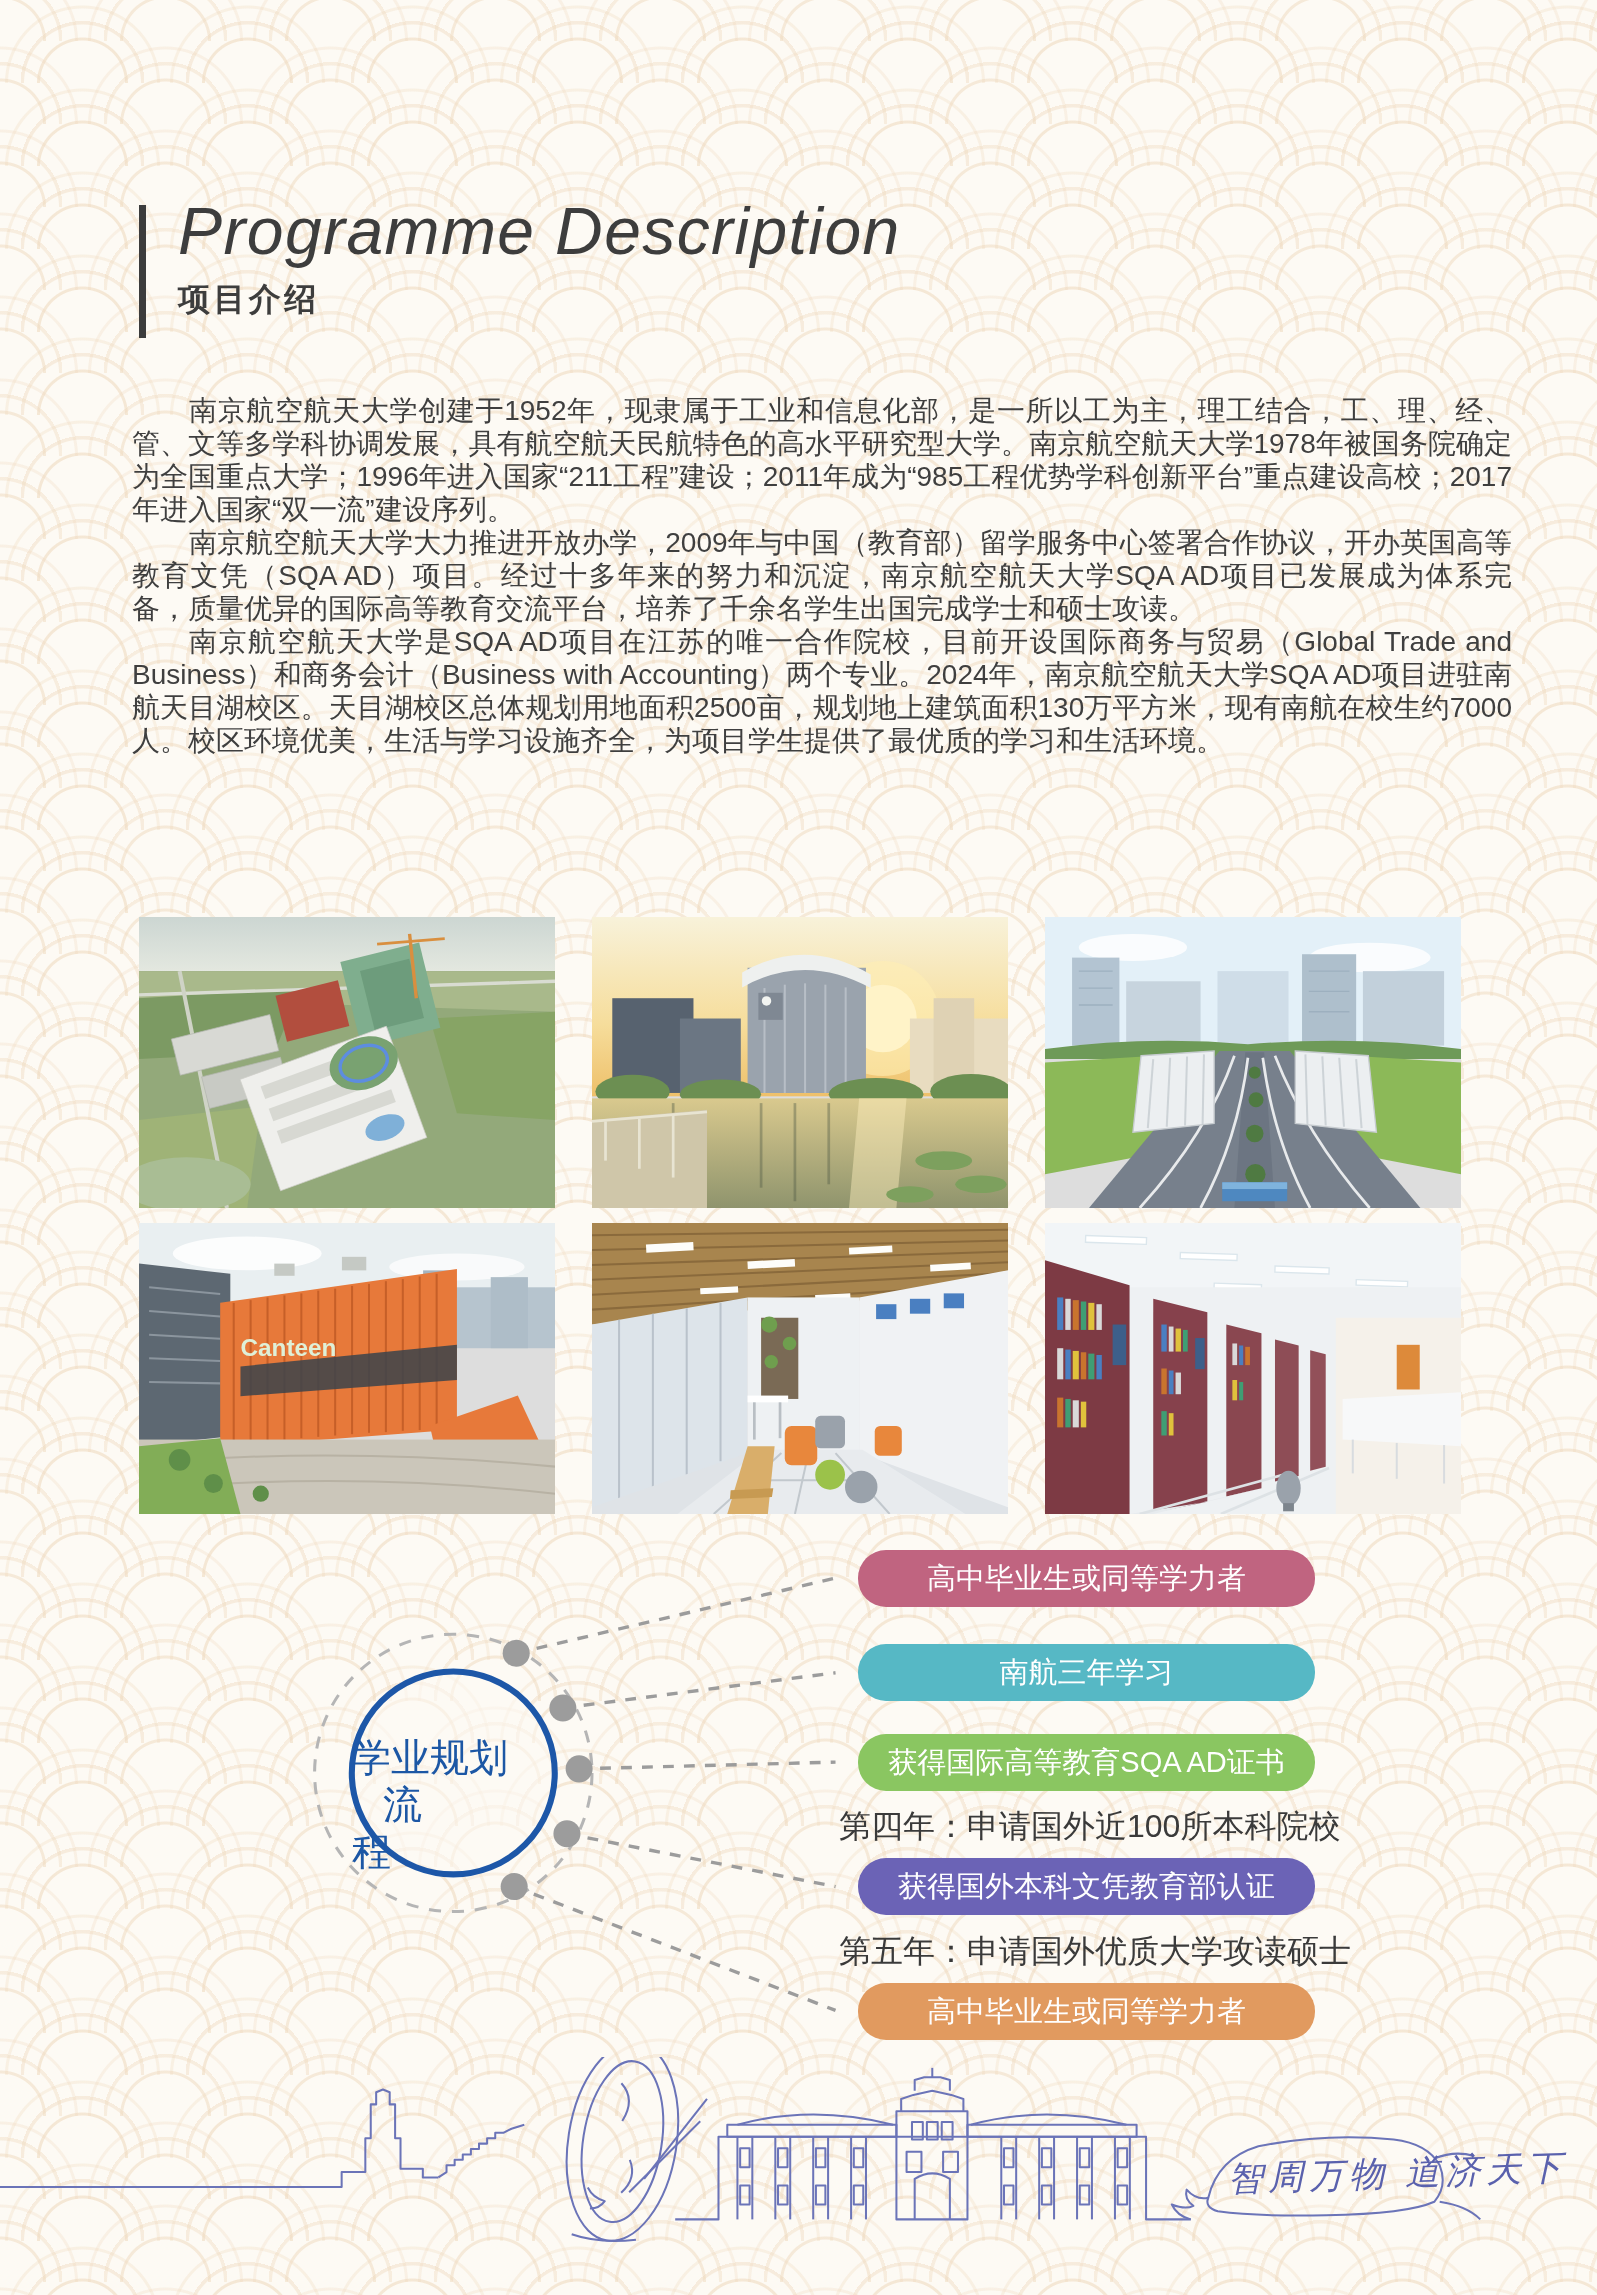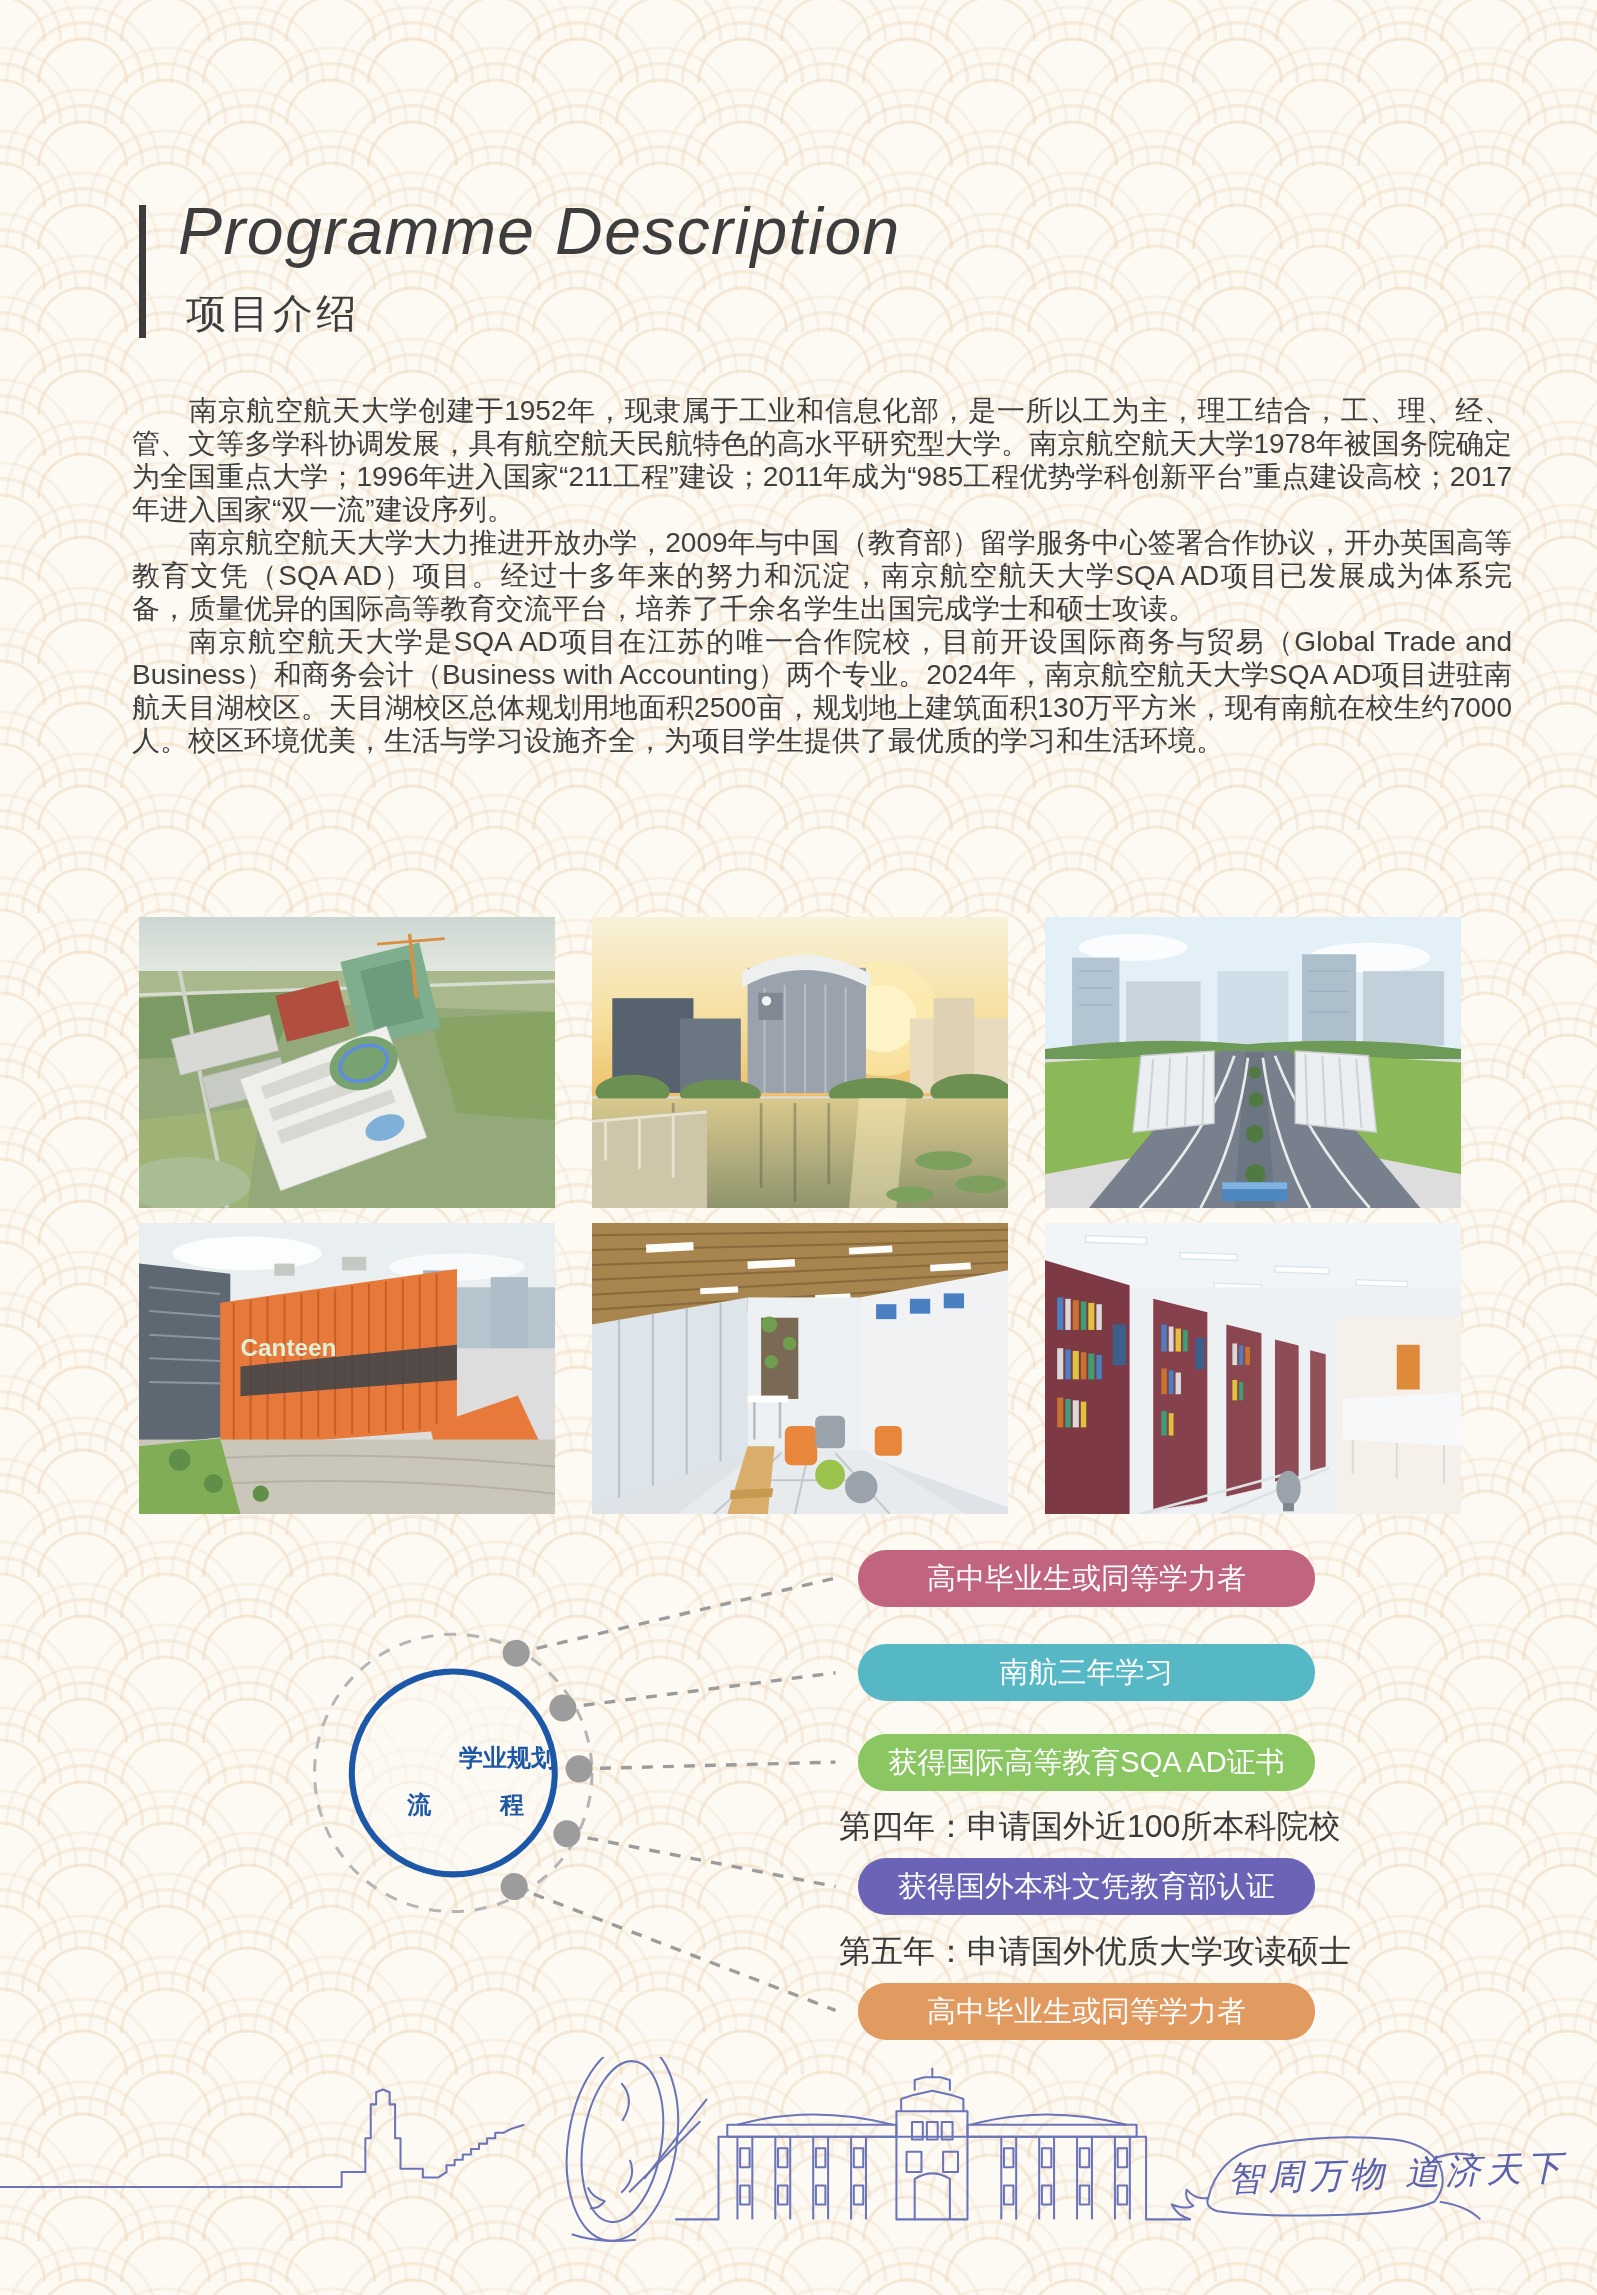--- a/index.html
+++ b/index.html
@@ -12,29 +12,29 @@
     background-color:#fdfaf4;
     background-image:
       radial-gradient(circle at 50% 100%, transparent 42px, rgba(238,216,188,.55) 43px, rgba(238,216,188,.55) 45px, transparent 46px, transparent 58px, rgba(238,216,188,.42) 59px, rgba(238,216,188,.42) 62px, transparent 62px, transparent 74px, rgba(238,216,188,.3) 75px, rgba(238,216,188,.3) 77px, transparent 78px),
       radial-gradient(circle at 50% 100%, transparent 42px, rgba(238,216,188,.5) 43px, rgba(238,216,188,.5) 45px, transparent 46px, transparent 58px, rgba(238,216,188,.38) 59px, rgba(238,216,188,.38) 62px, transparent 62px, transparent 74px, rgba(238,216,188,.28) 75px, rgba(238,216,188,.28) 77px, transparent 78px);
     background-size:165px 83px,165px 83px;
     background-position:0 0,83px 41px;
   }
   .titleblock{position:absolute;left:139px;top:202px;}
   .titlebar{position:absolute;left:0;top:2.7px;width:6.8px;height:133px;background:#3c3c3c;}
   .title-en{position:absolute;left:39px;top:-9.5px;margin:0;font-size:66px;font-style:italic;font-weight:400;letter-spacing:1.4px;color:#3d3d3d;white-space:nowrap;}
-  .title-zh{position:absolute;left:39px;top:76px;margin:8px;font-size:40px;font-weight:400;letter-spacing:3.4px;color:#3d3d3d;white-space:nowrap;}
+  .title-zh{position:absolute;left:39px;top:76px;margin:0;font-size:32px;font-weight:700;letter-spacing:3.4px;color:#3d3d3d;white-space:nowrap;}
   .bodytext{position:absolute;left:132px;top:394px;width:1380px;font-size:28px;line-height:33px;text-align:justify;color:#3f3f3f;}
   .bodytext p{margin:0;text-indent:57px;}
   .gallery{position:absolute;left:139px;top:917px;width:1323px;display:grid;grid-template-columns:416px 416px 416px;grid-auto-rows:291px;column-gap:37px;row-gap:15px;}
   .photo{width:416px;height:291px;overflow:hidden;background:#ddd;text-decoration:underline;}
   .photo svg{display:block;width:100%;height:100%;}
   .flow{position:absolute;left:0;top:1509px;width:1598px;height:609px;}
   .flow svg.lines{position:absolute;left:0;top:0;width:1598px;height:609px;}
-  .hub{position:absolute;left:352px;top:225px;width:203px;text-align:right;color:#1c57a5;font-size:24px;font-weight:700;line-height:47px;}
+  .hub{position:absolute;left:352px;top:225px;width:203px;text-align:left;color:#1c57a5;font-size:39px;font-weight:400;line-height:47px;}
   .hub .l2{letter-spacing:31px;text-indent:31px;}
   .pill{position:absolute;left:858px;width:457px;height:57px;border-radius:28px;color:#ffffff;font-size:29px;display:flex;align-items:center;justify-content:center;white-space:nowrap;}
   .flownote{position:absolute;left:839px;width:457px;text-align:center;font-size:32px;color:#3a3a3a;white-space:nowrap;}
   .footerart{position:absolute;left:0;top:2057px;width:1598px;height:203px;}
 </style>
 </head>
 <body>
 
 <div class="page">
 

